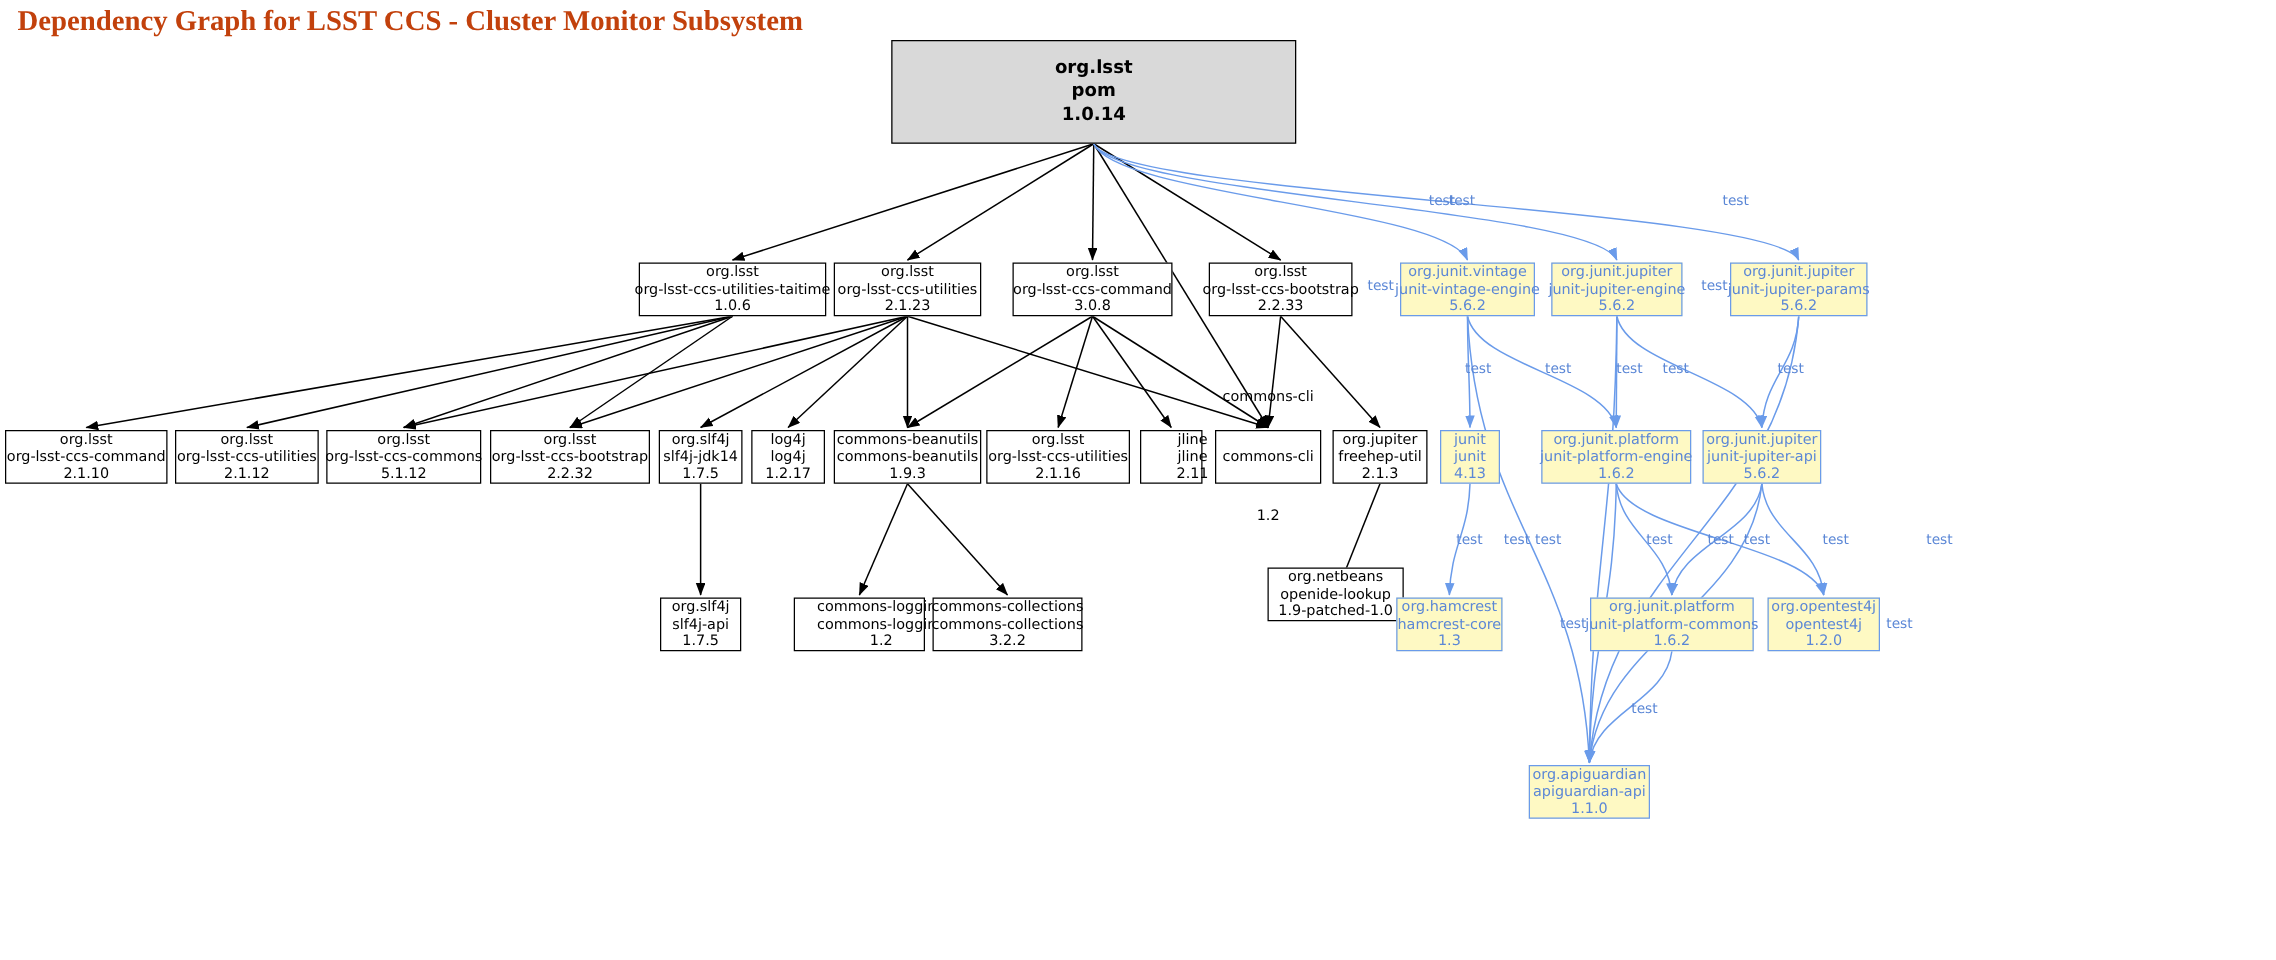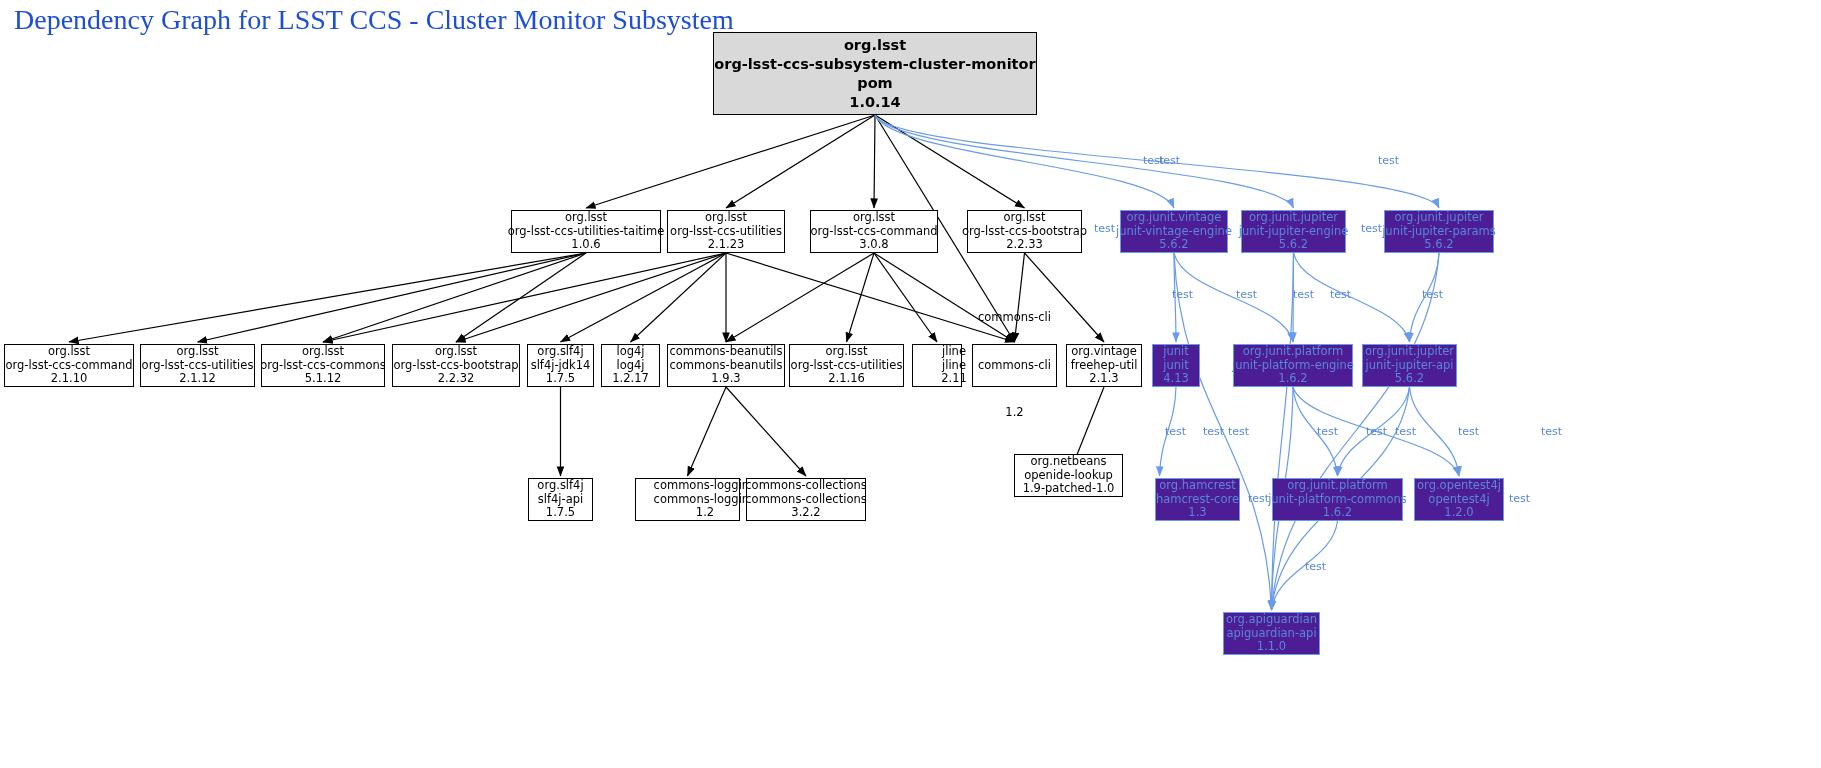--- a/index.html
+++ b/index.html
@@ -1,23 +1,23 @@
 <!DOCTYPE html>
 <html><head>
 <meta charset="utf-8">
 <style>
   html,body{margin:0;padding:0;background:#ffffff;}
   body{width:1821px;height:768px;position:relative;font-family:"DejaVu Sans",sans-serif;overflow:hidden;}
-  #title{position:absolute;left:14px;top:4px;font-family:"Liberation Serif","DejaVu Serif",serif;font-size:28px;color:#1d4ed8;white-space:nowrap;}
+  #title{position:absolute;left:14px;top:4px;font-family:"Liberation Serif","DejaVu Serif",serif;font-size:23px;color:#c2410c;white-space:nowrap;font-weight:bold;}
   #svg-layer{position:absolute;left:0;top:0;width:1821px;height:768px;pointer-events:none;}
   .node{position:absolute;box-sizing:border-box;border:1px solid #000;background:#ffffff;color:#000;
         display:flex;flex-direction:column;align-items:center;justify-content:center;
         font-size:11.5px;line-height:13.5px;letter-spacing:0px;text-align:center;white-space:nowrap;}
   .node.root{background:#d9d9d9;border:1px solid #000;font-size:14.5px;line-height:19px;font-weight:bold;}
-  .node.test{border:1px solid #6a9bea;color:#5b87d6;background:#4c1d95;}
+  .node.test{border:1px solid #6a9bea;color:#5b87d6;background:#fef9c3;}
   .node .ln{display:block;}
   .edge-label{position:absolute;font-size:11px;color:#5b87d6;white-space:nowrap;}
 </style>
 </head>
 <body>
 
 <div id="title">Dependency Graph for LSST CCS - Cluster Monitor Subsystem</div>
 
 <svg id="svg-layer" viewBox="0 0 1821 768">
   <defs>
@@ -74,21 +74,20 @@
       <path d="M1337.5,521 C1332.55,561.05 1276.45,569.95 1271.5,610"></path>
       <path d="M1174,253 C1181.3125,413.65 1264.1875,449.35 1271.5,610"></path>
       <path d="M1293.5,253 C1291.85,413.65 1273.15,449.35 1271.5,610"></path>
       <path d="M1439,253 C1426.4375,413.65 1284.0625,449.35 1271.5,610"></path>
     </g>
 </svg>
 
 <div id="nodes-layer">
     <div class="node root" style="left: 713px; top: 32px; width: 324px; height: 83px;">
       <span class="ln">org.lsst</span>
-      <span class="ln">org-lsst-ccs-subsystem-cluster-monitor</span>
       <span class="ln">pom</span>
       <span class="ln">1.0.14</span>
     </div>
     <div class="node" style="left: 511px; top: 210px; width: 150px; height: 43px;">
       <span class="ln">org.lsst</span>
       <span class="ln">org-lsst-ccs-utilities-taitime</span>
       <span class="ln">1.0.6</span>
     </div>
     <div class="node" style="left: 667px; top: 210px; width: 118px; height: 43px;">
       <span class="ln">org.lsst</span>
@@ -164,21 +163,21 @@
       <span class="ln">jline</span>
       <span class="ln">jline</span>
       <span class="ln">2.11</span>
     </div>
     <div class="node" style="left: 972px; top: 344px; width: 85px; height: 43px; gap: 34px;">
       <span class="ln">commons-cli</span>
       <span class="ln">commons-cli</span>
       <span class="ln">1.2</span>
     </div>
     <div class="node" style="left: 1066px; top: 344px; width: 76px; height: 43px;">
-      <span class="ln">org.vintage</span>
+      <span class="ln">org.jupiter</span>
       <span class="ln">freehep-util</span>
       <span class="ln">2.1.3</span>
     </div>
     <div class="node test" style="left: 1152px; top: 344px; width: 48px; height: 43px;">
       <span class="ln">junit</span>
       <span class="ln">junit</span>
       <span class="ln">4.13</span>
     </div>
     <div class="node test" style="left: 1233px; top: 344px; width: 120px; height: 43px;">
       <span class="ln">org.junit.platform</span>
@@ -203,21 +202,21 @@
     <div class="node" style="left: 746px; top: 478px; width: 120px; height: 43px;">
       <span class="ln">commons-collections</span>
       <span class="ln">commons-collections</span>
       <span class="ln">3.2.2</span>
     </div>
     <div class="node" style="left: 1014px; top: 454px; width: 109px; height: 43px;">
       <span class="ln">org.netbeans</span>
       <span class="ln">openide-lookup</span>
       <span class="ln">1.9-patched-1.0</span>
     </div>
-    <div class="node test" style="left: 1117px; top: 478px; width: 85px; height: 43px; margin-left: 38px;">
+    <div class="node test" style="left: 1117px; top: 478px; width: 85px; height: 43px;">
       <span class="ln">org.hamcrest</span>
       <span class="ln">hamcrest-core</span>
       <span class="ln">1.3</span>
     </div>
     <div class="node test" style="left: 1272px; top: 478px; width: 131px; height: 43px;">
       <span class="ln">org.junit.platform</span>
       <span class="ln">junit-platform-commons</span>
       <span class="ln">1.6.2</span>
     </div>
     <div class="node test" style="left: 1414px; top: 478px; width: 90px; height: 43px;">

